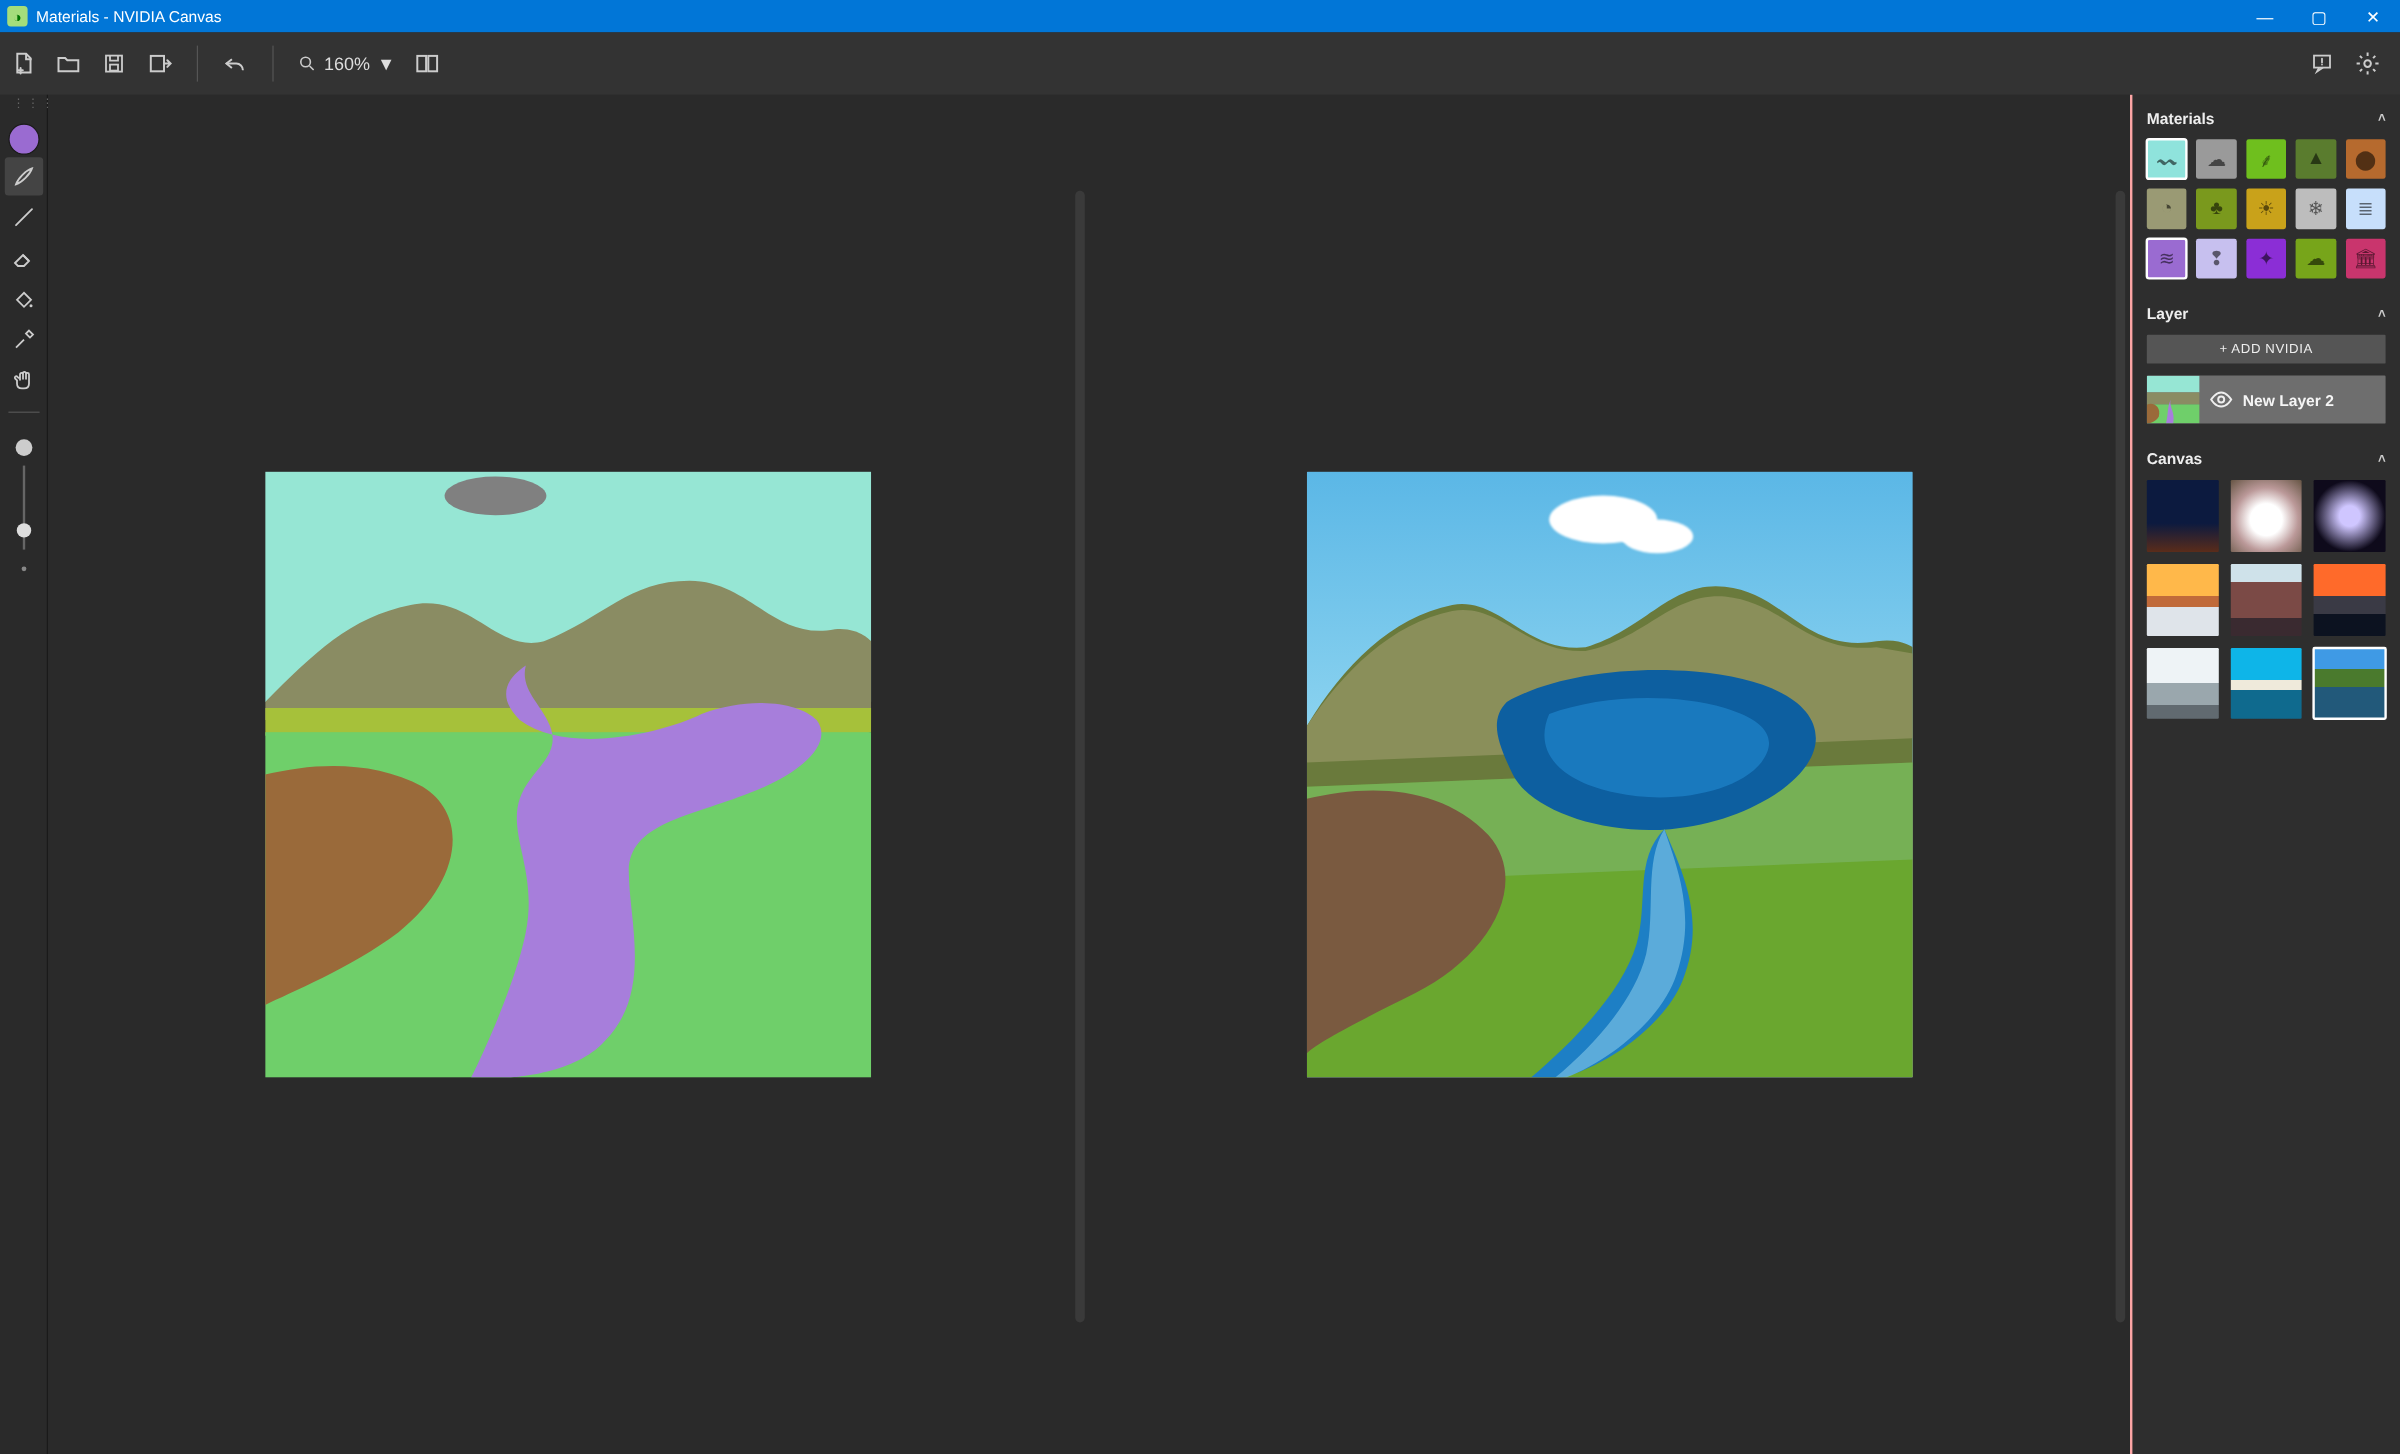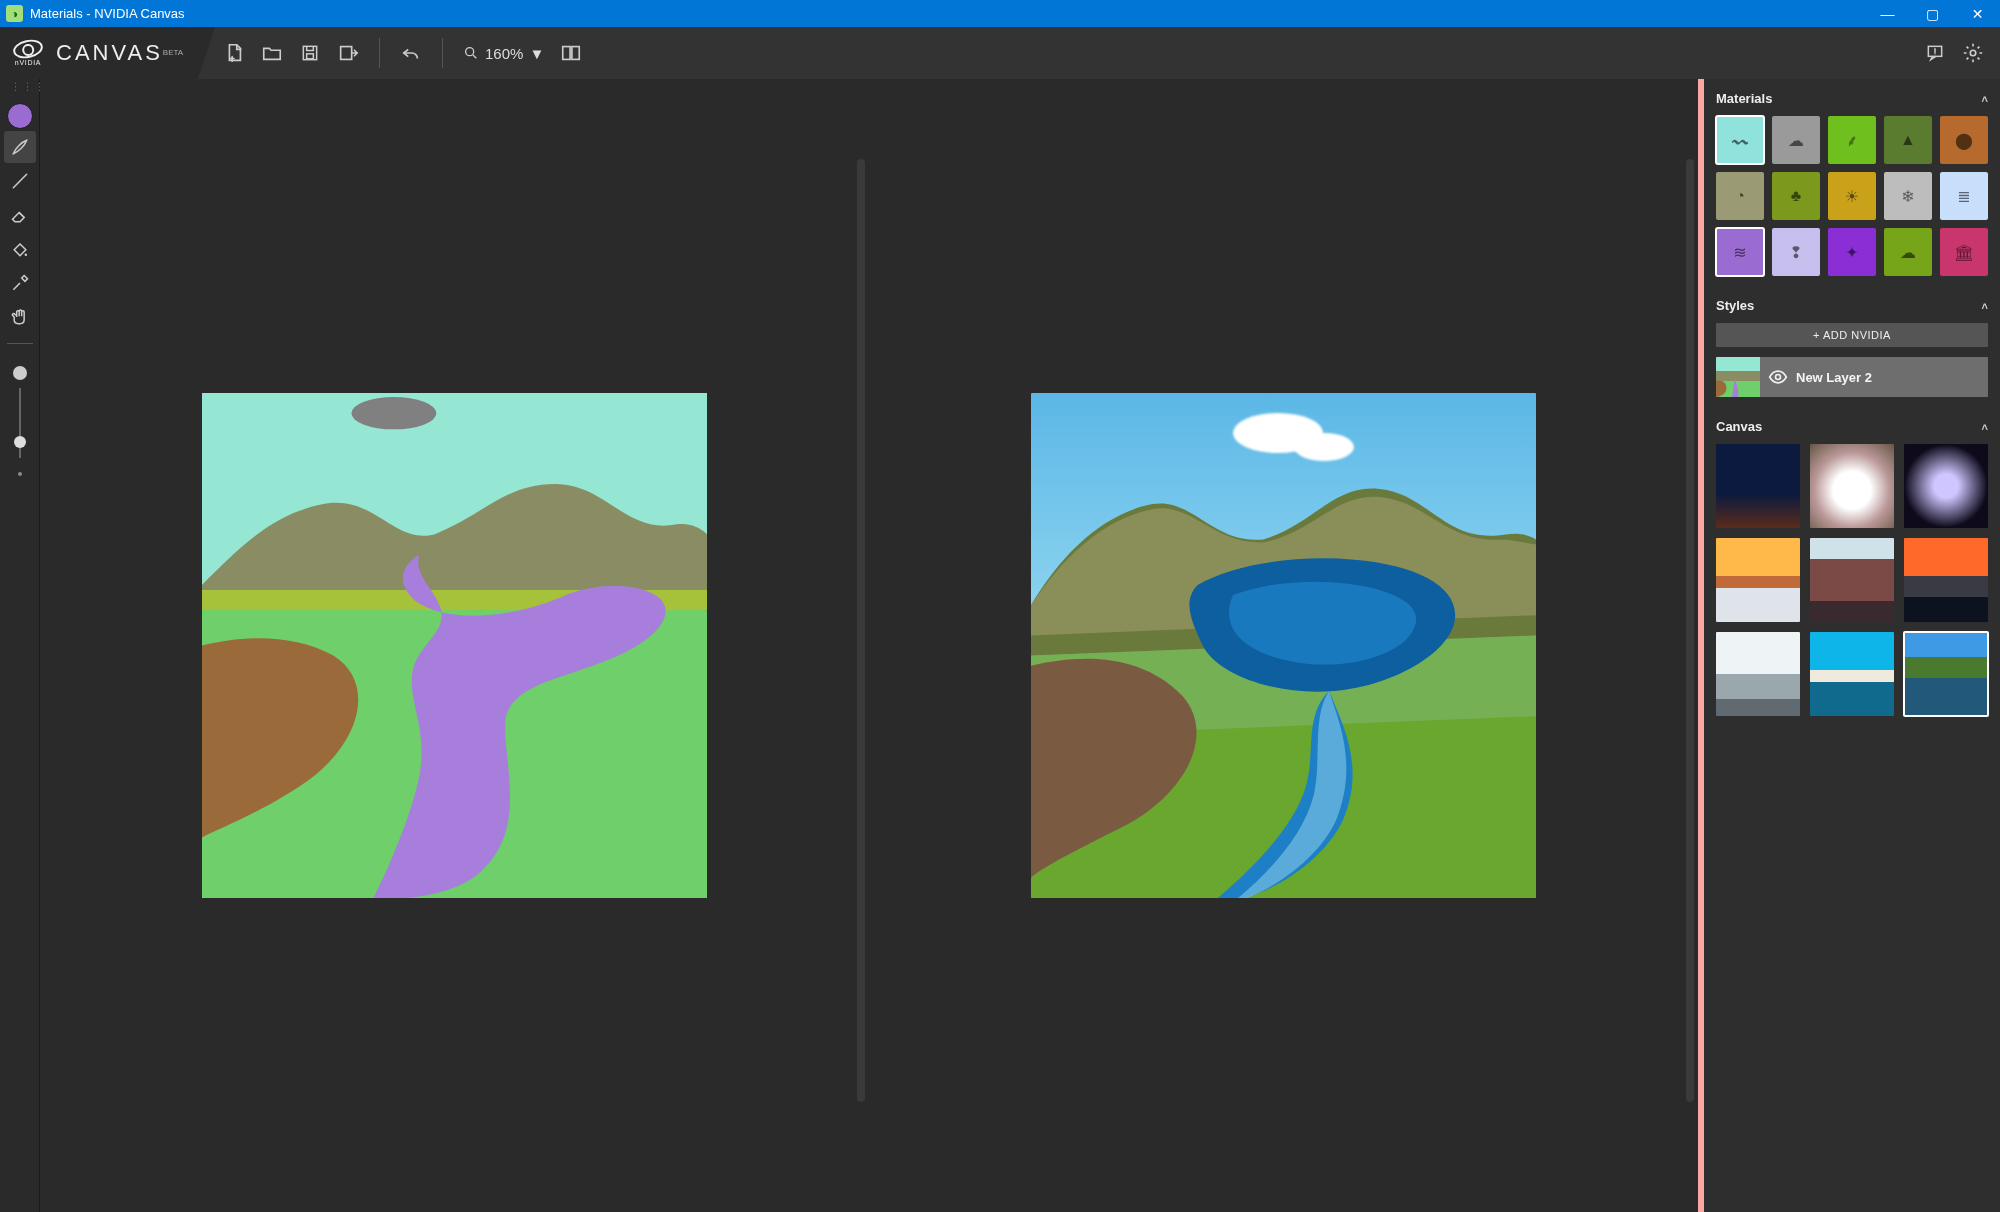--- a/index.html
+++ b/index.html
@@ -50,21 +50,21 @@
 
 .segsvg { width:100%; height:100%; display:block; }
 
 
 .photo { width:100%; height:100%; position:relative; overflow:hidden; border-radius:1px;}
 .photo .skyG { position:absolute; inset:0; background:linear-gradient(#5bb7e6 0%, #88d1ef 40%, #b7e6f3 60%); }
 .photo .cloud { position:absolute; background:#fff; border-radius:50%; filter:blur(1px);}
 .photo .riverPath { position:absolute; inset:0; }
 
 
-.rpanel { width: 302px; background:#2e2e2e; border-left:6px solid #fca5a5; overflow-y:auto; }
+.rpanel { width: 225px; background:#2e2e2e; border-left:2px solid #fca5a5; overflow-y:auto; }
 .panelSection { padding: 12px 12px 10px; }
 .panelHead { display:flex; align-items:center; justify-content:space-between; font-weight:600; color:#eee; font-size:13px; padding-bottom:10px;}
 .panelHead .chev { font-size:11px; color:#ccc;}
 
 .matgrid { display:grid; grid-template-columns: repeat(5, 1fr); gap:8px; }
 .mat { aspect-ratio:1; border-radius:2px; display:flex; align-items:center; justify-content:center; font-size:16px; color:rgba(0,0,0,0.55); cursor:pointer;}
 .mat.sel { outline:2px solid #fff; outline-offset:-1px;}
 
 .addLayer { background:#555; text-align:center; font-size:11px; letter-spacing:.5px; color:#eee; padding:6px 0; border-radius:1px; cursor:pointer;}
 .layerRow { display:flex; align-items:center; background:#6e6e6e; margin-top:10px; border-radius:1px; overflow:hidden;}
@@ -95,29 +95,20 @@
   <div class="logo">◑</div>
   <span>Materials - NVIDIA Canvas</span>
   <div class="wincontrols">
     <div>—</div>
     <div>▢</div>
     <div class="close">✕</div>
   </div>
 </div>
 
 <div class="toolbar">
-  <div class="brandcap">
-    <div class="nvlg">
-      <div class="eye"></div>
-      <div class="txt">nVIDIA</div>
-    </div>
-    <div>
-      <span class="cname">CANVAS</span><span class="beta">BETA</span>
-    </div>
-  </div>
 
   <div class="tbtn">
     <svg width="22" height="22" viewBox="0 0 24 24">
         <path d="M7 3h8l4 4v13H7z"></path>
         <path d="M15 3v5h5"></path>
         <path d="M10 21v-5M8 18h4" stroke-linecap="round"></path>
       </svg>
   </div>
   <div class="tbtn">
     <svg width="22" height="22" viewBox="0 0 24 24">
@@ -292,21 +283,21 @@
           <div class="mat sel" style="background: rgb(154, 107, 209);">≋</div>
           <div class="mat" style="background: rgb(199, 192, 239);">❢</div>
           <div class="mat" style="background: rgb(139, 46, 214);">✦</div>
           <div class="mat" style="background: rgb(119, 165, 26);">☁</div>
           <div class="mat" style="background: rgb(201, 53, 109);">🏛</div>
         </div>
     </div>
 
     <div class="panelSection">
       <div class="panelHead">
-        <span>Styles</span>
+        <span>Layer</span>
         <span class="chev">˄</span>
       </div>
       <div class="addLayer">+ ADD NVIDIA</div>
       <div class="layerRow">
         <div class="layerThumb">
           <svg viewBox="0 0 44 40" width="44" height="40">
             <rect width="44" height="14" fill="#96e6d4"></rect>
             <rect y="14" width="44" height="10" fill="#8a8c63"></rect>
             <rect y="24" width="44" height="16" fill="#6fcf6a"></rect>
             <path d="M20 20 C18 26 24 30 22 40 L16 40 C18 32 17 26 20 20Z" fill="#a77edb"></path>

